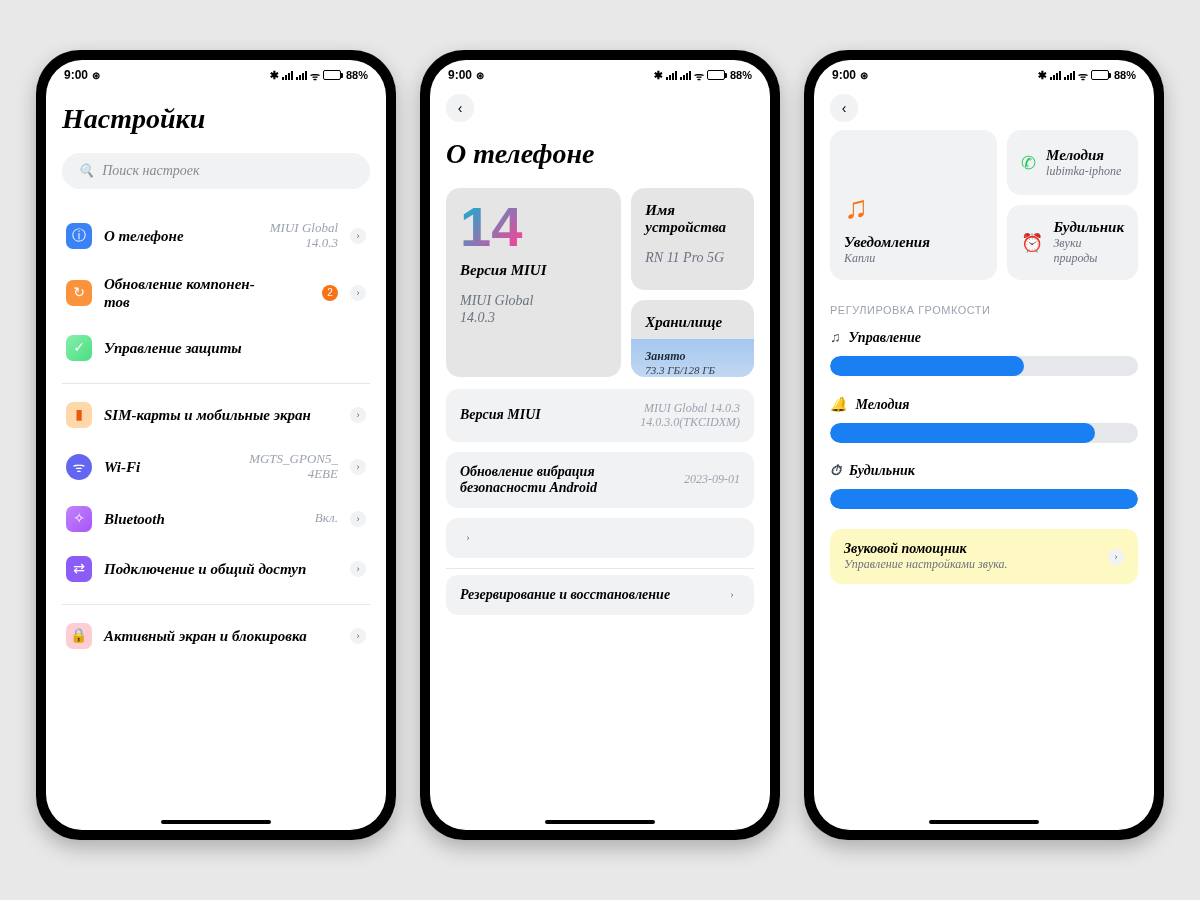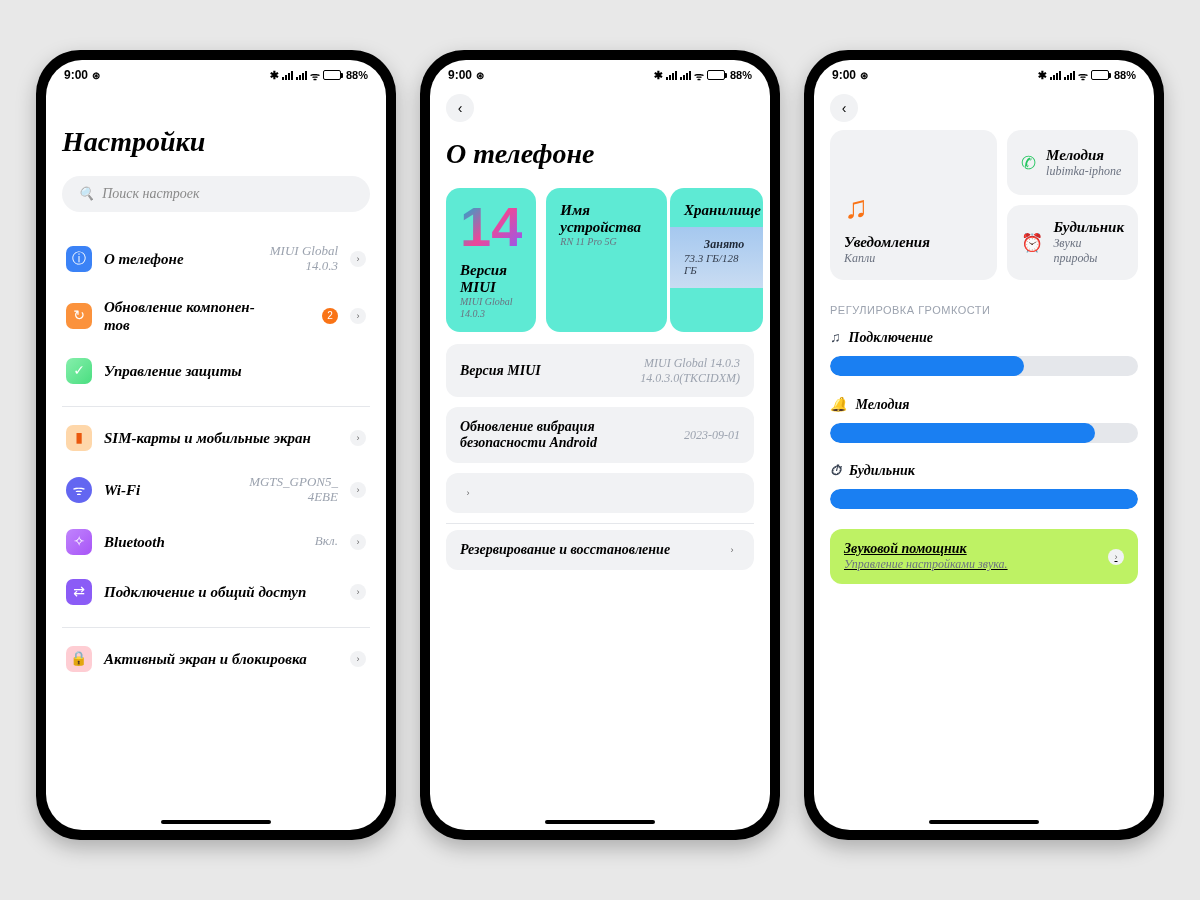--- a/index.html
+++ b/index.html
@@ -70,21 +70,21 @@
     font-size: 14px; margin: 4px 0 8px 0;
     font-family: sans-serif;
   }
   .page-title {
     font-size: 28px;
     font-weight: 700;
     font-style: italic;
     margin: 16px 0 18px 0;
     font-family: Georgia, serif;
   }
-  .page-title.settings { margin-top: 36px; }
+  .page-title.settings { margin-top: 13px; }
   .search-bar {
     background: #f1f2f4;
     border-radius: 22px;
     padding: 10px 16px;
     display: flex;
     align-items: center;
     gap: 8px;
     color: #8a8a8a;
     font-style: italic;
     font-size: 14px;
@@ -130,40 +130,40 @@
     width: 16px; height: 16px; border-radius: 50%;
     background: #f97316; color: #fff; font-size: 10px;
     display: flex; align-items: center; justify-content: center;
     font-family: sans-serif; font-style: normal; flex-shrink: 0;
   }
   .divider { height: 1px; background: #e5e7eb; margin: 10px 0 6px 0; }
 
   
   .card-row { display: flex; gap: 10px; margin-bottom: 12px; }
   .card {
-    background: #5eead4; border-radius: 14px; padding: 14px 14px 12px 14px;
+    background: #e5e5e5; border-radius: 14px; padding: 14px 14px 12px 14px;
     flex: 1;
   }
   .card.big { flex: 1.2; display: flex; flex-direction: column; }
   .miui-logo {
     font-size: 56px; font-weight: 900; font-family: sans-serif;
     background: linear-gradient(135deg,#06b6d4,#ec4899,#8b5cf6);
     -webkit-background-clip: text; background-clip: text; color: transparent;
     line-height: 0.9; margin-bottom: 10px;
   }
   .card-title { font-size: 15px; font-weight: 700; font-style: italic; }
-  .card-sub { font-size: 10px; color: #6b7280; font-style: italic; line-height: 1.2; margin-top: 0;}
-  .col-stack { display: flex; gap: 3px; flex: 1; }
+  .card-sub { font-size: 14px; color: #6b7280; font-style: italic; line-height: 1.2; margin-top: 14px;}
+  .col-stack { display: flex; flex-direction: column; gap: 10px; flex: 1; }
   .storage-card { padding: 0; overflow: hidden; display: flex; flex-direction: column; }
   .storage-top { padding: 14px 14px 8px 14px; }
   .storage-used {
     background: linear-gradient(180deg,#a5c8ef,#c9dcf2);
     padding: 10px 14px 12px 14px;
   }
-  .storage-used .lbl { font-size: 12px; font-style: italic; font-weight: 600; color: #1f2937; margin-left: 20px; }
+  .storage-used .lbl { font-size: 12px; font-style: italic; font-weight: 600; color: #1f2937; }
   .storage-used .val { font-size: 11px; color: #374151; font-style: italic; }
 
   .info-row {
     background: #f1f2f4; border-radius: 12px;
     padding: 12px 14px; margin-bottom: 10px;
     display: flex; align-items: center; justify-content: space-between; gap: 10px;
   }
   .info-label { font-size: 14px; font-weight: 700; font-style: italic; flex-shrink: 0; max-width: 55%; line-height: 1.15; }
   .info-value { font-size: 12px; color: #9ca3af; font-style: italic; text-align: right; line-height: 1.2; }
   .info-row .chevron { background: transparent; }
@@ -197,23 +197,23 @@
     display: flex; align-items: center; gap: 8px; margin-bottom: 10px;
   }
   .slider-icon { font-size: 14px; color: #374151; }
   .slider {
     height: 20px; background: #e5e7eb; border-radius: 10px;
     overflow: hidden; position: relative;
   }
   .slider-fill { height: 100%; background: #1a7ff2; border-radius: 10px; }
 
   .assist-row {
-    background: #bef264; border-radius: 12px;
+    background: #fef9c3; border-radius: 12px;
     padding: 12px 14px;
-    display: flex; align-items: center; justify-content: space-between; text-decoration: underline;
+    display: flex; align-items: center; justify-content: space-between;
   }
   .assist-txt { flex: 1; }
   .assist-title { font-size: 14px; font-weight: 700; font-style: italic; }
   .assist-sub { font-size: 12px; color: #6b7280; font-style: italic; }
 
   .home-bar {
     position: absolute; bottom: 6px; left: 50%; transform: translateX(-50%);
     width: 110px; height: 4px; background: #000; border-radius: 2px;
   }
 </style>
@@ -457,21 +457,21 @@
             </div>
           </div>
         </div>
       </div>
 
       <div class="section-label">РЕГУЛИРОВКА ГРОМКОСТИ</div>
 
       <div class="slider-group">
         <div class="slider-label">
           <span class="slider-icon">♫</span>
-          <span>Подключение</span>
+          <span>Управление</span>
         </div>
         <div class="slider">
             <div class="slider-fill" style="width:63%"></div>
           </div>
       </div>
       <div class="slider-group">
         <div class="slider-label">
           <span class="slider-icon">🔔</span>
           <span>Мелодия</span>
         </div>

